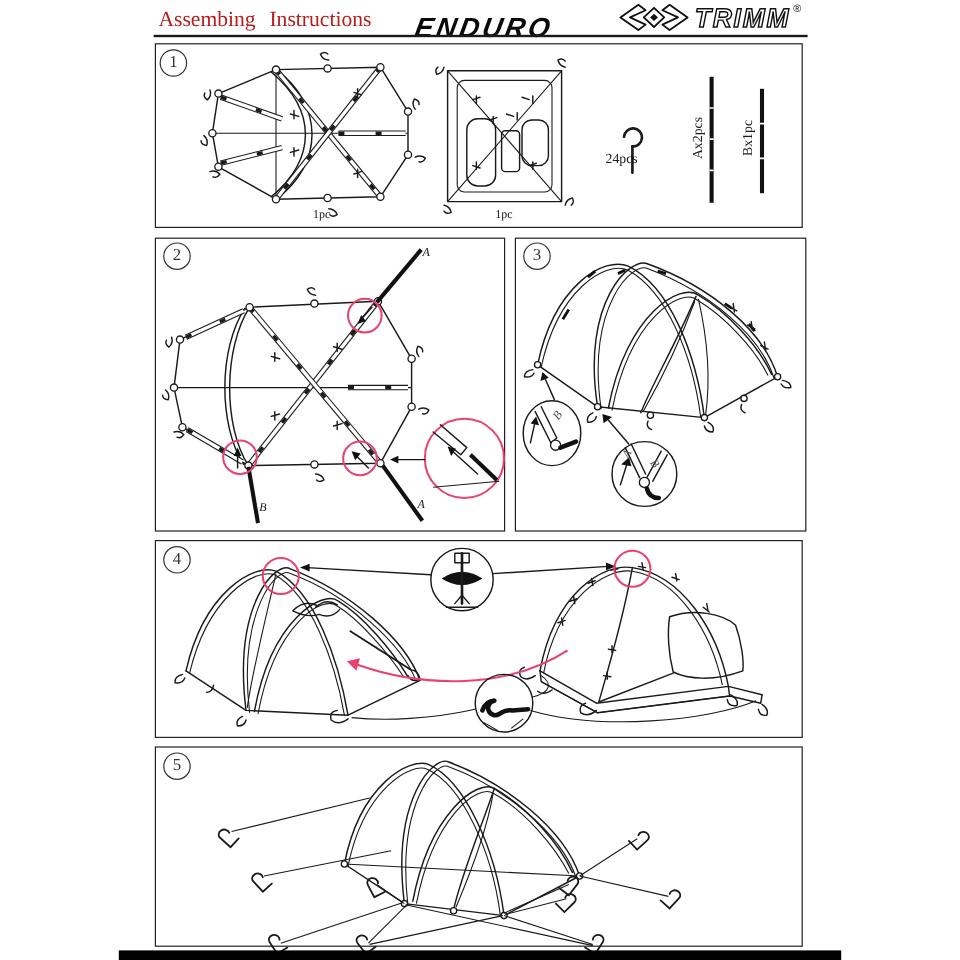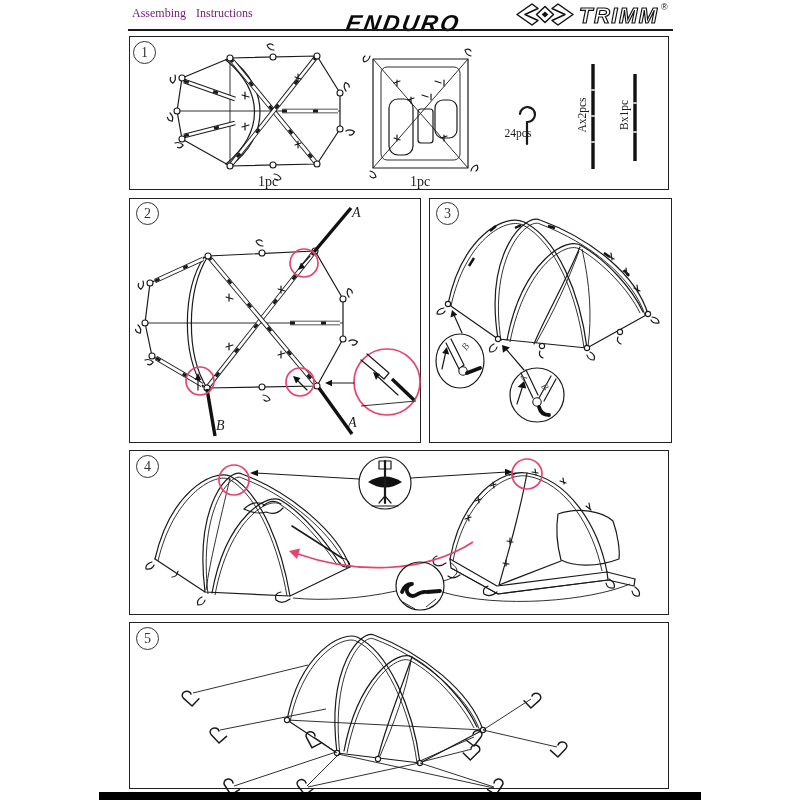--- a/index.html
+++ b/index.html
@@ -4,27 +4,27 @@
 <style>
   html,body{margin:0;padding:0;background:#fff;}
   #page{position:relative;width:800px;height:800px;background:#fff;overflow:hidden;
         font-family:"Liberation Serif",serif;color:#1a1a1a;}
   .abs{position:absolute;}
   .panel{position:absolute;background:#fff;border:1.6px solid #222;}
   .panel svg{position:absolute;left:0;top:0;overflow:visible;}
   .step{position:absolute;width:21px;height:21px;border:1.6px solid #333;border-radius:50%;
         background:#fff;display:flex;align-items:center;justify-content:center;
         font-size:14px;color:#333;z-index:3;}
-  .lbl{position:absolute;font-size:14px;color:#1a1a1a;white-space:nowrap;z-index:3;}
+  .lbl{position:absolute;font-size:10px;color:#1a1a1a;white-space:nowrap;z-index:3;}
   .lbl.small{font-size:11.5px;}
   .lbl.tiny{font-size:10px;color:#555;}
   .ital{font-style:italic;}
   .ctr{text-align:center;}
   .rot{transform:rotate(-90deg);}
-  #title{left:132px;top:6px;font-size:12px;word-spacing:7px;color:#701a75;}
+  #title{left:132px;top:6px;font-size:18px;word-spacing:7px;color:#b91c1c;}
   #model{left:346px;top:10px;font-family:"Liberation Sans",sans-serif;font-weight:bold;
          font-style:italic;font-size:23px;letter-spacing:2.5px;transform:skewX(-10deg);color:#0a0a0a;}
   #rule{left:128px;top:29px;width:545px;height:0;border-top:2px solid #1a1a1a;}
   #footer-bar{left:99px;top:792px;width:602px;height:8px;background:#000;}
   
   .ln{fill:none;stroke:#1a1a1a;stroke-width:1.2;stroke-linecap:round;stroke-linejoin:round;}
   .lt{fill:none;stroke:#1a1a1a;stroke-width:0.9;}
   .l15{fill:none;stroke:#1a1a1a;stroke-width:1.5;stroke-linecap:round;}
   .l2{fill:none;stroke:#1a1a1a;stroke-width:2.2;stroke-linecap:round;}
   .thick{fill:none;stroke:#111;stroke-width:3.4;stroke-linecap:butt;}

